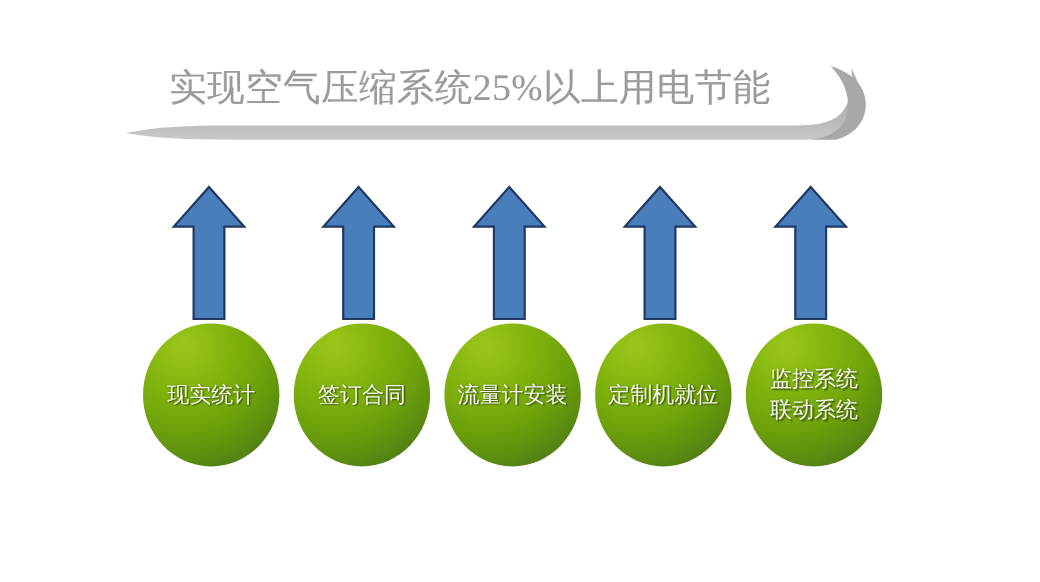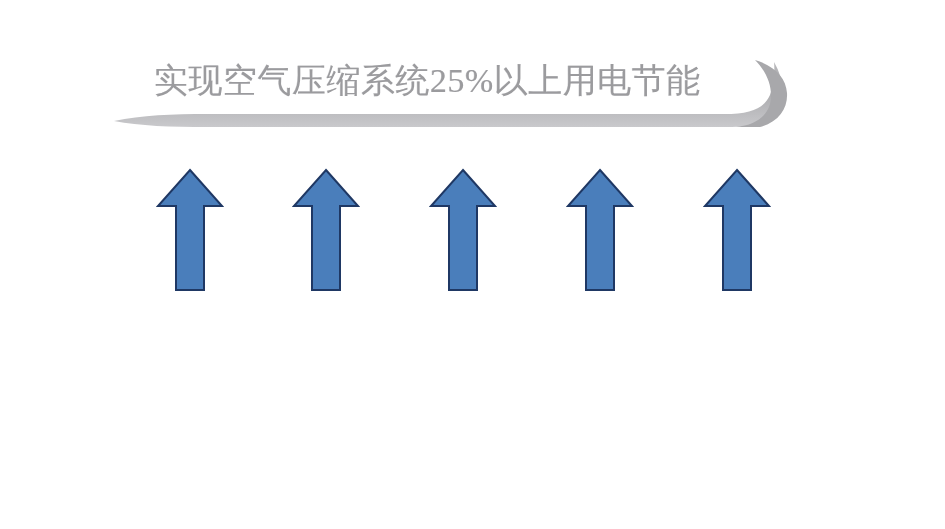--- a/index.html
+++ b/index.html
@@ -173,14 +173,37 @@
         <path d="M36,4 L68,40 L50,40 L50,124 L22,124 L22,40 L4,40 Z" fill="#4a7ebb" stroke="#1f3864" stroke-width="2" stroke-linejoin="miter"></path>
       </svg>
     </div>
     <div class="arrow" style="left:561px;">
       <svg viewBox="0 0 72 128" width="72" height="128">
         <path d="M36,4 L68,40 L50,40 L50,124 L22,124 L22,40 L4,40 Z" fill="#4a7ebb" stroke="#1f3864" stroke-width="2" stroke-linejoin="miter"></path>
       </svg>
     </div>
   </div>
 
+  <div id="circle-row">
+    <div class="node" style="left:0px;">
+      <div class="node-ball"></div>
+      <div class="node-label">现实统计</div>
+    </div>
+    <div class="node" style="left:137px;">
+      <div class="node-ball"></div>
+      <div class="node-label">签订合同</div>
+    </div>
+    <div class="node" style="left:274px;">
+      <div class="node-ball"></div>
+      <div class="node-label">流量计安装</div>
+    </div>
+    <div class="node" style="left:411px;">
+      <div class="node-ball"></div>
+      <div class="node-label">定制机就位</div>
+    </div>
+    <div class="node" style="left:548px;">
+      <div class="node-ball"></div>
+      <div class="node-label">监控系统
+联动系统</div>
+    </div>
+  </div>
 
 </div>
 
 </body></html>

